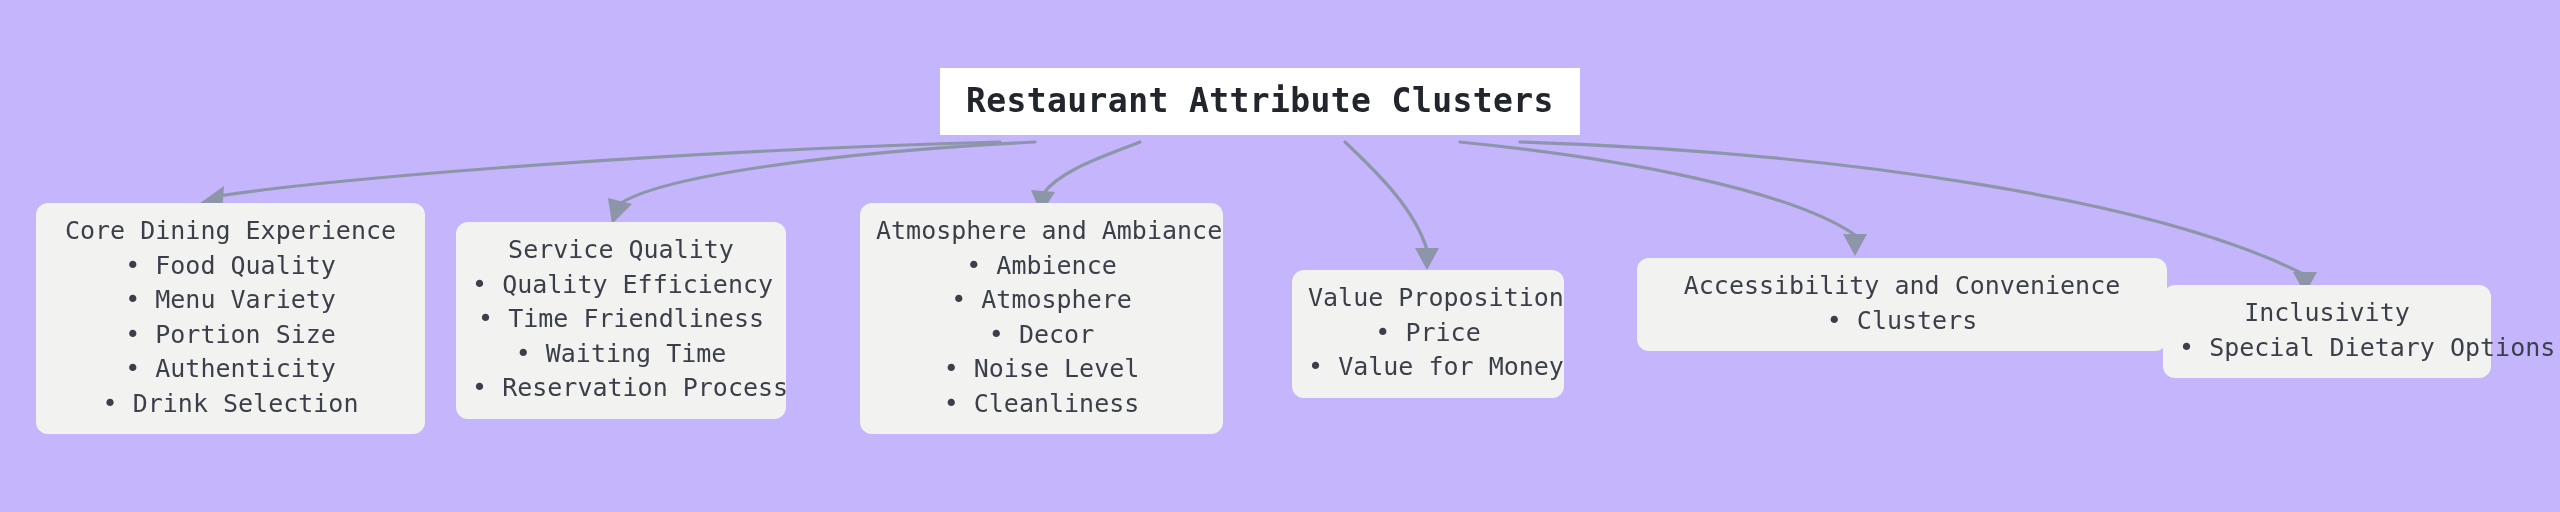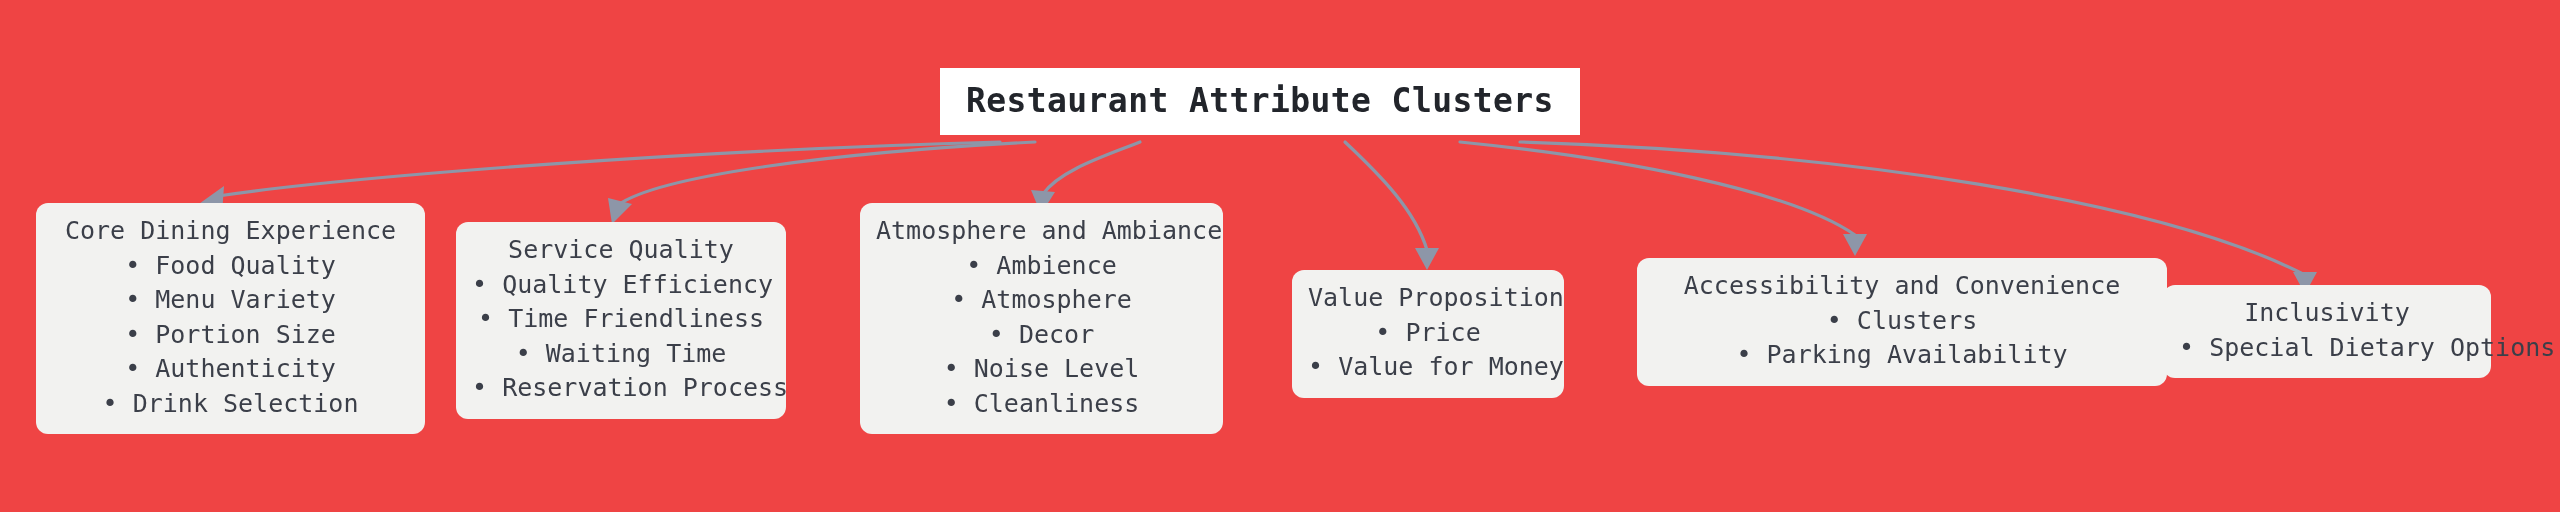--- a/index.html
+++ b/index.html
@@ -5,21 +5,21 @@
 <style>
   html, body {
     margin: 0;
     padding: 0;
     background: #282c34;
   }
   #canvas {
     position: relative;
     width: 2560px;
     height: 512px;
-    background: #ef4444;
+    background: #c4b5fd;
     overflow: hidden;
     font-family: "DejaVu Sans Mono", "Liberation Mono", monospace;
   }
   #edges {
     position: absolute;
     left: 0;
     top: 0;
     width: 2560px;
     height: 512px;
     pointer-events: none;
@@ -137,21 +137,20 @@
 
   <div class="cluster-node" style="left:1292px; top:270px; width:272px;">
     <span class="cluster-title">Value Proposition</span>
     <span class="cluster-item"><span>•</span> <span>Price</span></span>
     <span class="cluster-item"><span>•</span> <span>Value for Money</span></span>
   </div>
 
   <div class="cluster-node" style="left:1637px; top:258px; width:530px;">
     <span class="cluster-title">Accessibility and Convenience</span>
     <span class="cluster-item"><span>•</span> <span>Clusters</span></span>
-    <span class="cluster-item"><span>•</span> <span>Parking Availability</span></span>
   </div>
 
   <div class="cluster-node" style="left:2163px; top:285px; width:328px;">
     <span class="cluster-title">Inclusivity</span>
     <span class="cluster-item"><span>•</span> <span>Special Dietary Options</span></span>
   </div>
 
 </div>
 
 </body></html>

